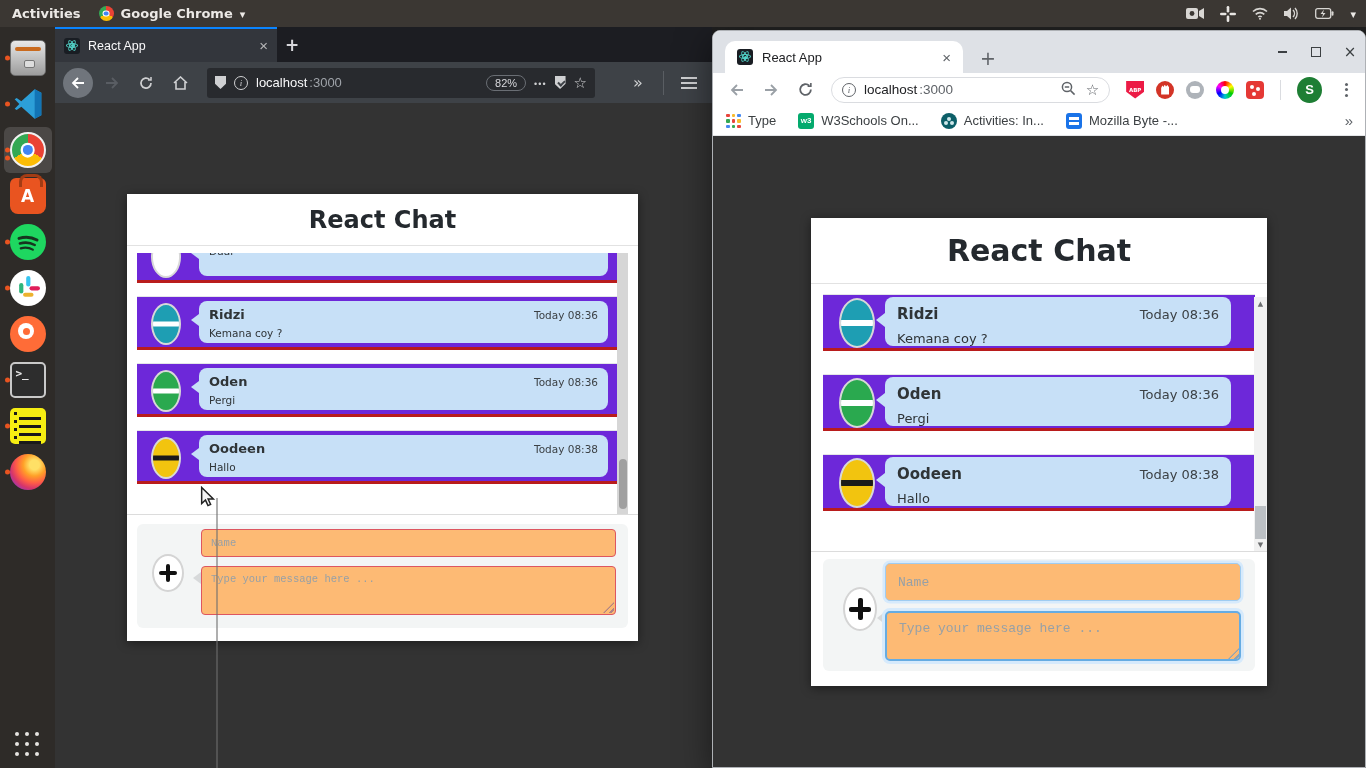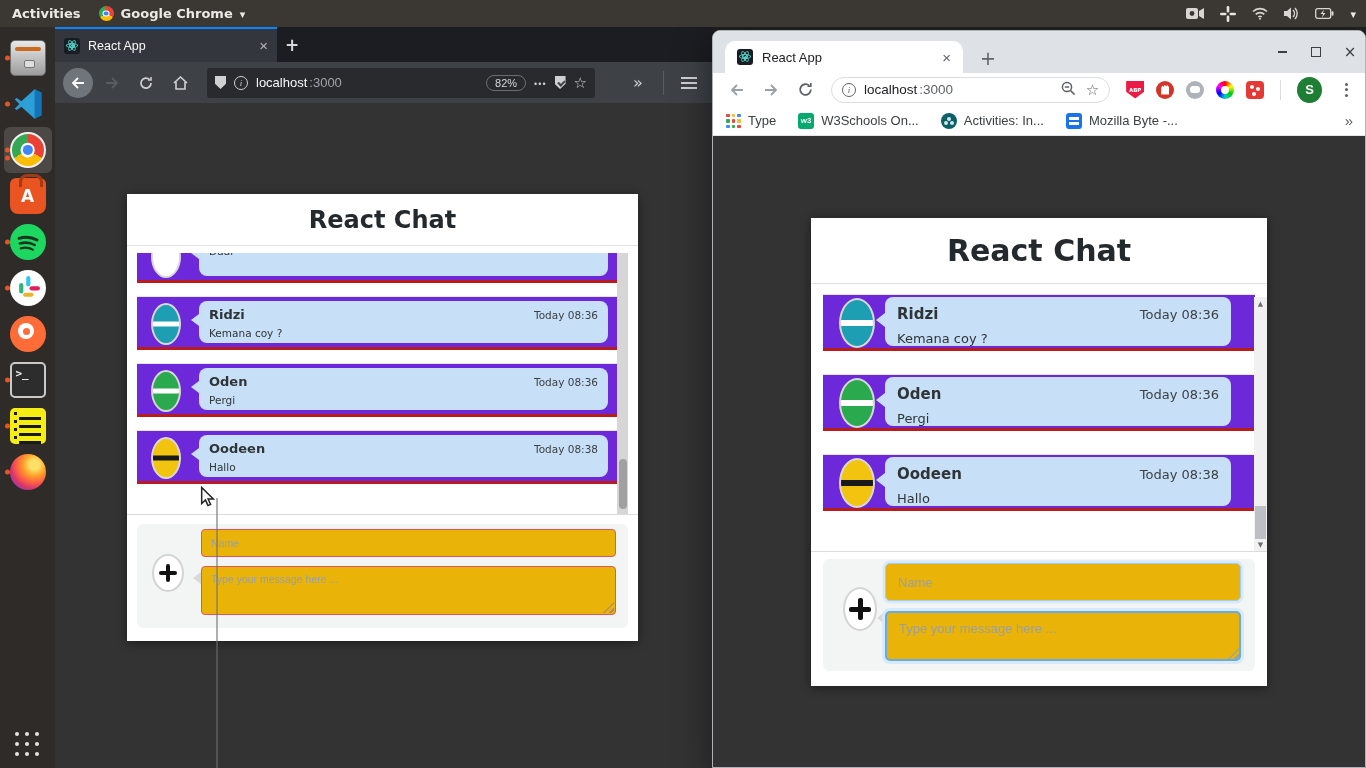--- a/index.html
+++ b/index.html
@@ -184,21 +184,21 @@
   .msg-name{font-weight:bold;color:#2f3437}
   .msg-time{position:absolute;color:#3c4145}
   .msg-text{color:#2f3437}
   .chat-scrollbar{position:absolute}
   .chat-divider{position:absolute;height:1px;background:#dcdcdc}
   .chat-form{position:absolute;background:#f3f5f5;border-radius:6px}
   .plus-btn{position:absolute;background:#fff;border:2px solid #d4d4d4;border-radius:50%}
   .plus-btn::before,.plus-btn::after{content:"";position:absolute;left:50%;top:50%;background:#111;border-radius:2px}
   .form-fields{position:absolute}
   .form-notch{position:absolute;width:0;height:0;border-style:solid;border-color:transparent #d7d9da transparent transparent}
-  .chat-input,.chat-textarea{display:block;width:100%;background:#eab308;font-family:Liberation Sans, sans-serif;
+  .chat-input,.chat-textarea{display:block;width:100%;background:#fdba74;font-family:Liberation Mono, monospace;
     color:#333;outline:none}
   .chat-input::placeholder,.chat-textarea::placeholder{color:#97a0a6}
   .chat-textarea{resize:none}
   .resize-grip{position:absolute;right:2px;bottom:2px;width:11px;height:11px;pointer-events:none;
     background:repeating-linear-gradient(135deg,transparent 0 3px,#b08484 3px 4.5px);
     clip-path:polygon(100% 0,0 100%,100% 100%)}
 
   
   .ff-card{left:72px;top:91px;width:511px;height:447px}
   .ff-card .chat-header{height:52px}

